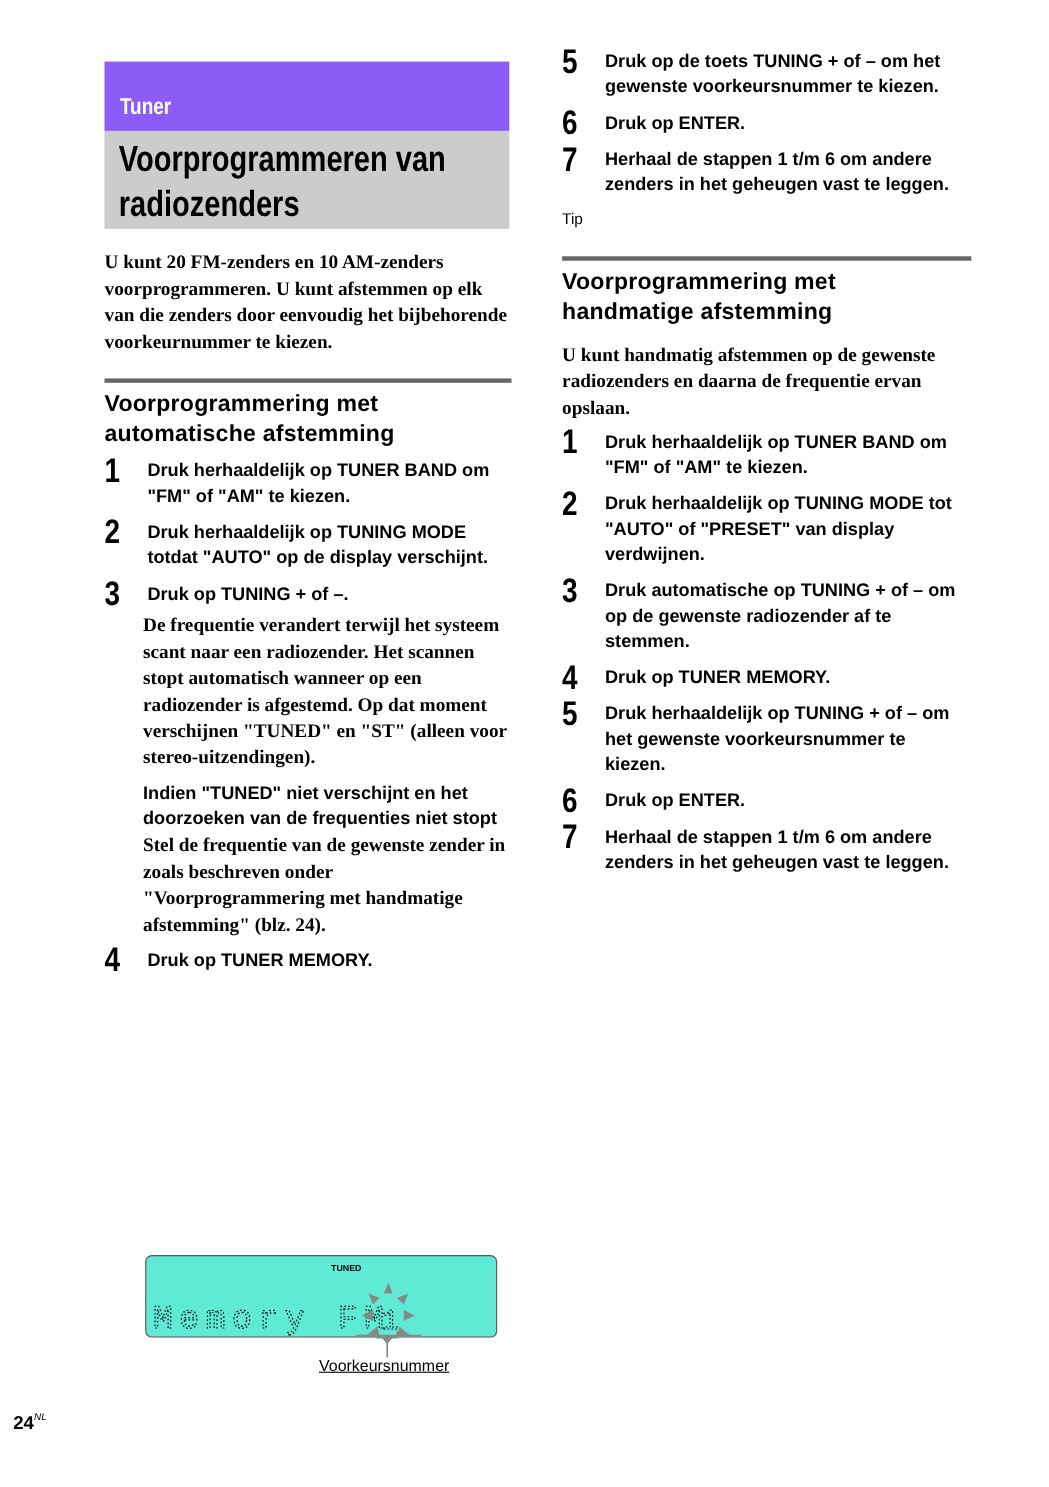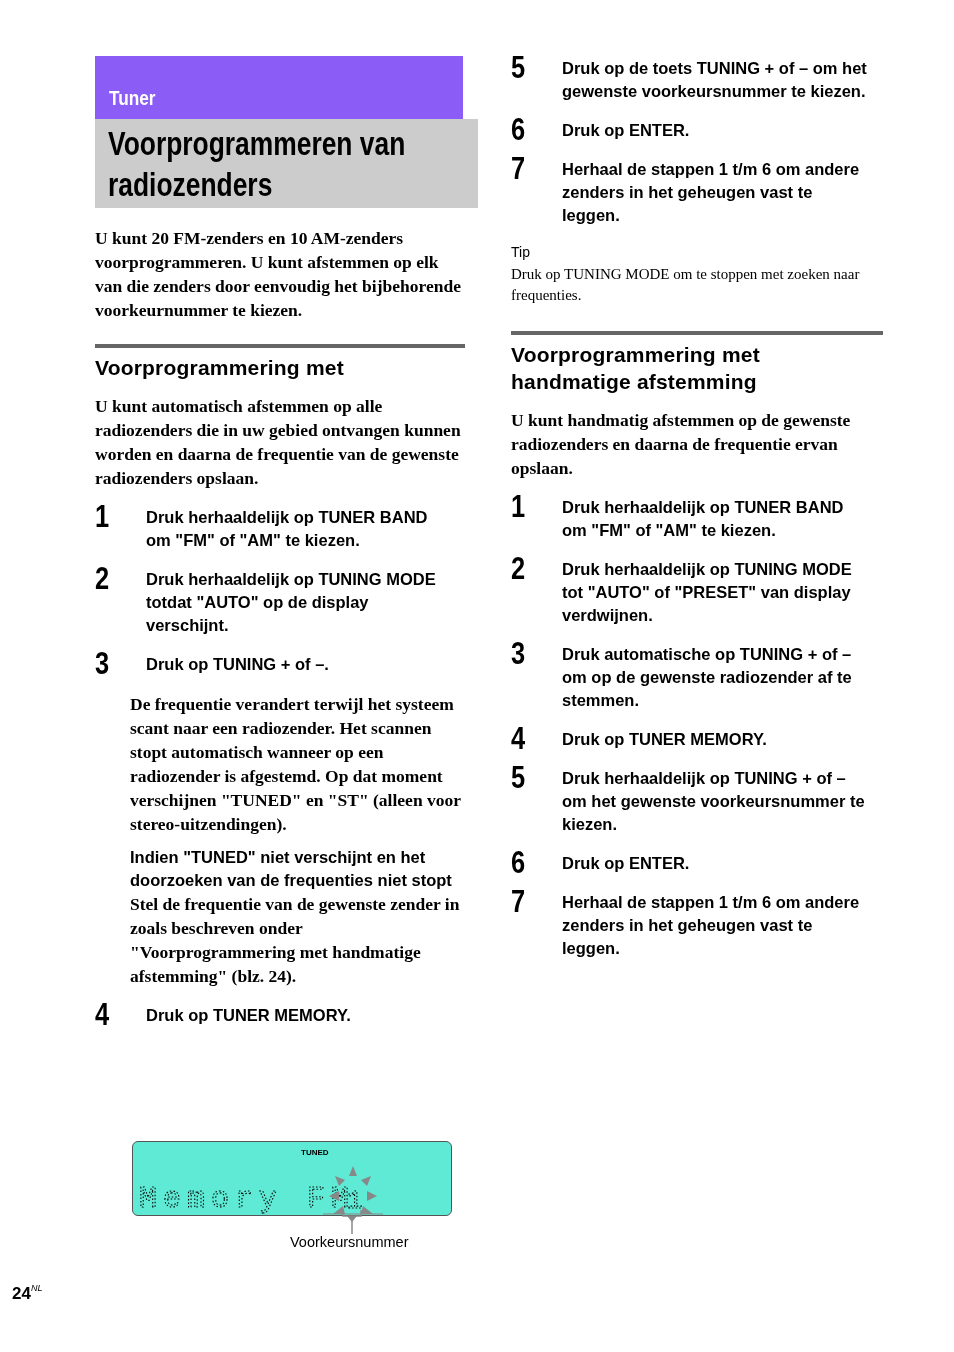--- a/index.html
+++ b/index.html
@@ -14,21 +14,20 @@
       background: #8b5cf6;
     }
     .hdr-black .section {
       position: absolute; left: 14px; top: 30px; color: #fff;
       font-family: "Liberation Sans", sans-serif; font-weight: bold; font-size: 21px;
       transform: scaleX(0.82); transform-origin: left top; letter-spacing: 0;
     }
     .hdr-gray {
       position: absolute; left: 95px; top: 119px; width: 368px; height: 89px;
       background: #cccccc;
-      padding-left: 15px;
     }
     .hdr-gray .title {
       position: absolute; left: 13px; top: 4px; width: 440px;
       font-family: "Liberation Sans", sans-serif; font-weight: bold; font-size: 33px;
       line-height: 41px; transform: scaleX(0.80); transform-origin: left top;
     }
 
     .col { position: absolute; }
     .p {
       font-family: "Liberation Serif", serif; font-size: 17.5px; line-height: 24px; margin: 0; font-weight: bold;
@@ -39,21 +38,21 @@
       line-height: 27px; margin: 0; letter-spacing: 0.2px;
     }
     .step { position: relative; padding-left: 35px; }
     .step .num {
       position: absolute; left: 0; top: -5px;
       font-family: "Liberation Sans", sans-serif; font-weight: bold; font-size: 31px;
       transform: scaleX(0.82); transform-origin: left top; line-height: 32px;
     }
     .step .txt {
       font-family: "Liberation Sans", sans-serif; font-weight: bold; font-size: 16.5px;
-      line-height: 23px; margin: 16px;
+      line-height: 23px; margin: 4px;
     }
     .sub-b {
       font-family: "Liberation Sans", sans-serif; font-weight: bold; font-size: 16.5px;
       line-height: 23px; margin: 0;
     }
     .tip-label {
       font-family: "Liberation Sans", sans-serif; font-weight: 400; font-size: 14px; line-height: 18px;
     }
     .tip-text { font-family: "Liberation Serif", serif; font-size: 15px; line-height: 21px; }
 
@@ -61,21 +60,21 @@
     .lcd {
       position: absolute; left: 132px; top: 1141px; width: 318px; height: 73px;
       border: 1.2px solid #555; border-radius: 6px; background: #5eead4;
     }
     .lcd .tuned {
       position: absolute; left: 168px; top: 6px;
       font-family: "Liberation Sans", sans-serif; font-weight: bold; font-size: 8px;
     }
     .annotation {
       position: absolute; left: 290px; top: 1234px;
-      font-family: "Liberation Sans", sans-serif; font-size: 14.5px;
+      font-family: "Liberation Sans", sans-serif; font-size: 14.5px; text-decoration: underline;
     }
     .pageno {
       position: absolute; left: 12px; top: 1283px;
       font-family: "Liberation Sans", sans-serif; font-weight: bold; font-size: 17px;
     }
     .pageno sup { font-style: italic; font-weight: normal; font-size: 9px; vertical-align: 8px; }
   </style>
 </head>
 <body>
 
@@ -88,22 +87,22 @@
     <div>radiozenders</div>
   </div>
 </div>
 
 <div class="col" style="left:95px; top:226px; width:370px;">
   <p class="p">U kunt 20 FM-zenders en 10 AM-zenders voorprogrammeren. U kunt afstemmen op elk van die zenders door eenvoudig het bijbehorende voorkeurnummer te kiezen.</p>
 
   <div class="rule" style="margin-top:22px;"></div>
   <div class="h2" style="margin-top:6px;">
     <div>Voorprogrammering met</div>
-  </div>
-  <p class="p" style="margin-top:13px;">U kunt automatisch afstemmen op alle radiozenders die in uw gebied ontvangen kunnen worden en daarna de frequentie van de gewenste radiozenders opslaan.</p>
+    <div>automatische afstemming</div>
+  </div>
 
   <div class="step" style="margin-top:9px;">
     <span class="num">1</span>
     <p class="txt">Druk herhaaldelijk op TUNER BAND om "FM" of "AM" te kiezen.</p>
   </div>
   <div class="step" style="margin-top:10px;">
     <span class="num">2</span>
     <p class="txt">Druk herhaaldelijk op TUNING MODE totdat "AUTO" op de display verschijnt.</p>
   </div>
   <div class="step" style="margin-top:10px;">
@@ -158,21 +157,20 @@
     <span class="num">6</span>
     <p class="txt">Druk op ENTER.</p>
   </div>
   <div class="step" style="margin-top:10px;">
     <span class="num">7</span>
     <p class="txt">Herhaal de stappen 1 t/m 6 om andere zenders in het geheugen vast te leggen.</p>
   </div>
 
   <div style="margin-top:10px;">
     <div class="tip-label">Tip</div>
-    <div class="tip-text" style="margin-top:3px;">Druk op TUNING MODE om te stoppen met zoeken naar frequenties.</div>
   </div>
 
   <div class="rule" style="margin-top:25px;"></div>
   <div class="h2" style="margin-top:6px;">
     <div>Voorprogrammering met</div>
     <div>handmatige afstemming</div>
   </div>
   <p class="p" style="margin-top:13px;">U kunt handmatig afstemmen op de gewenste radiozenders en daarna de frequentie ervan opslaan.</p>
 
   <div class="step" style="margin-top:9px;">

